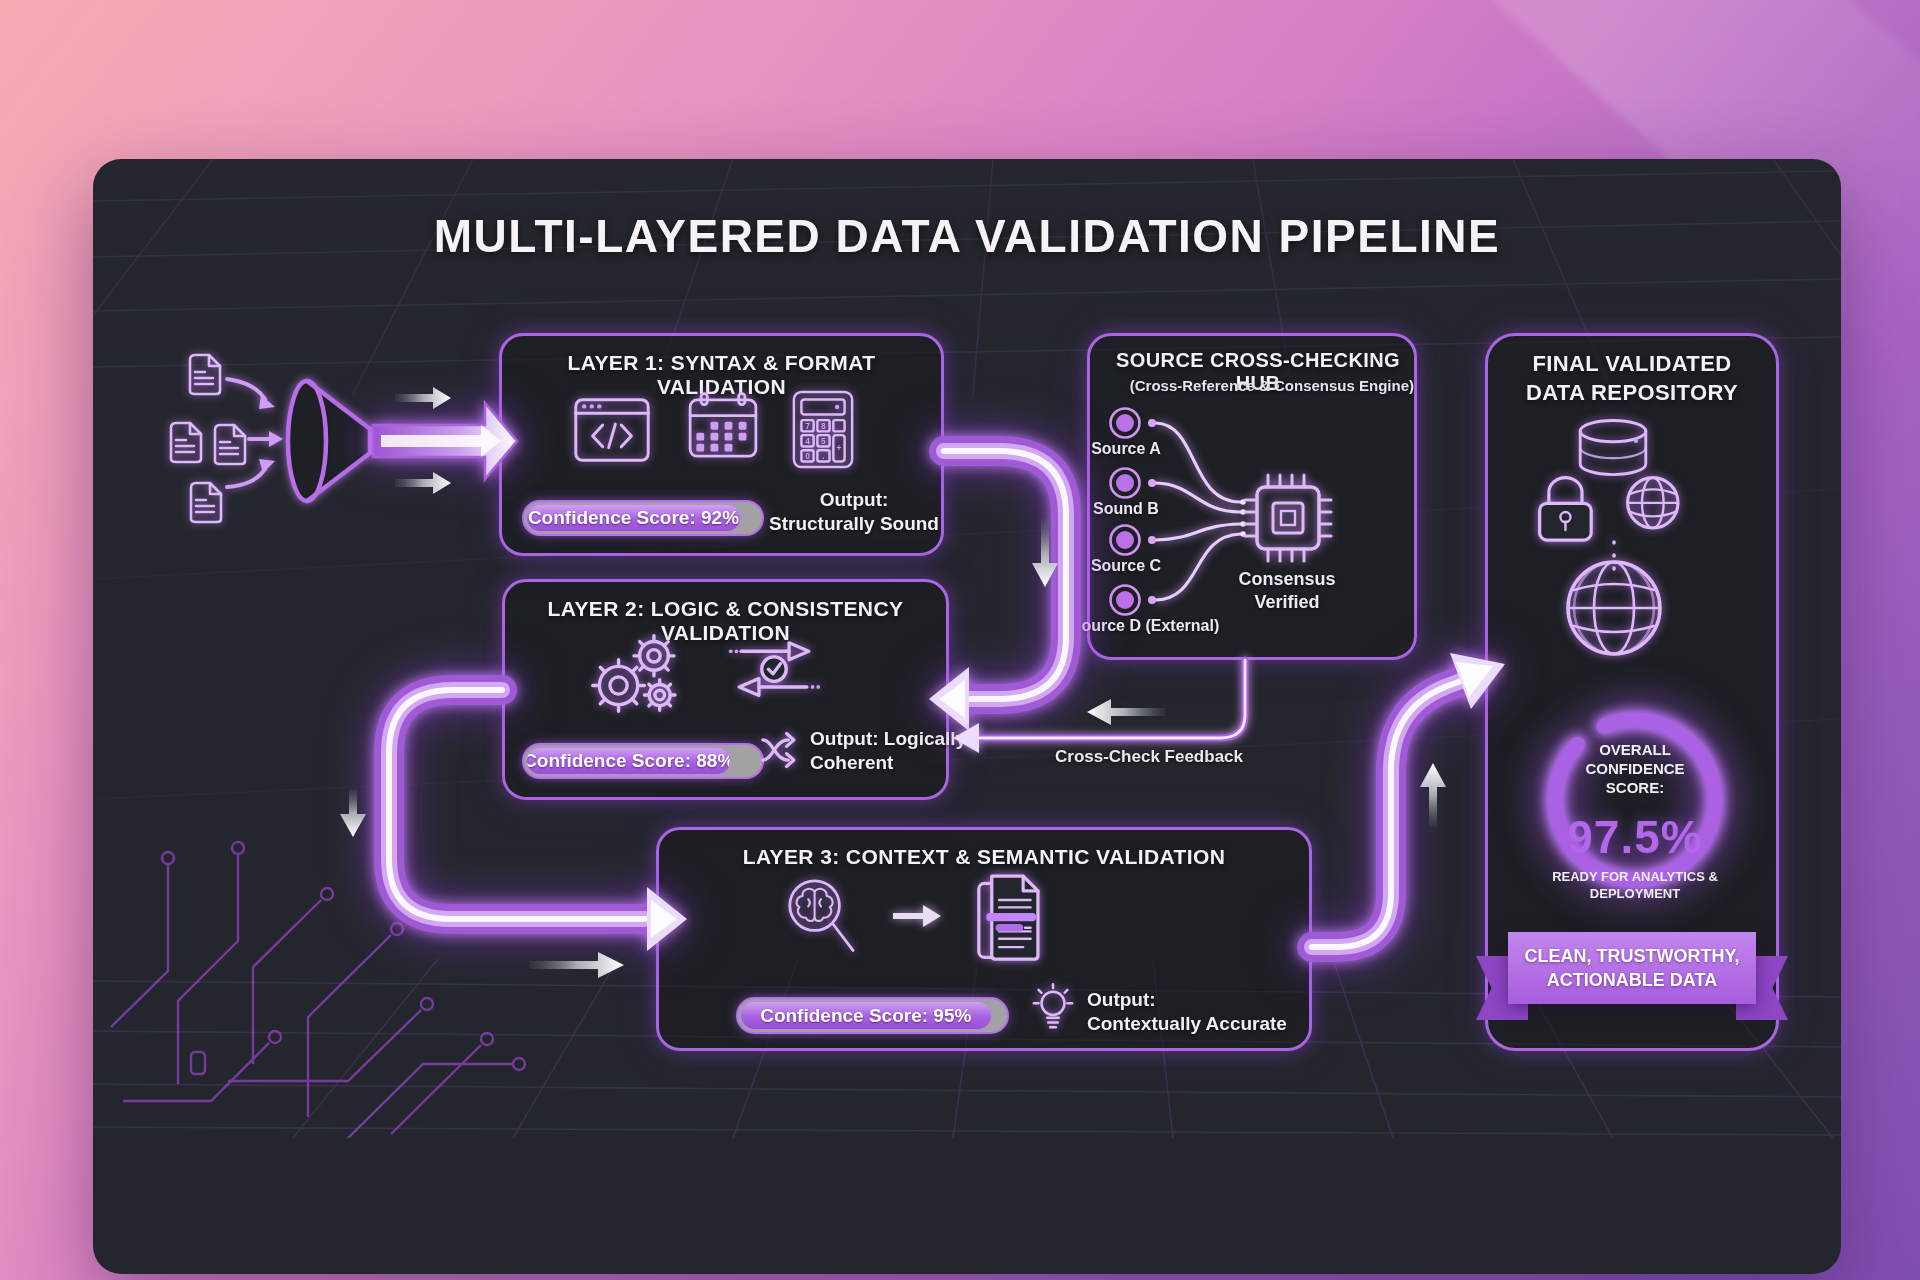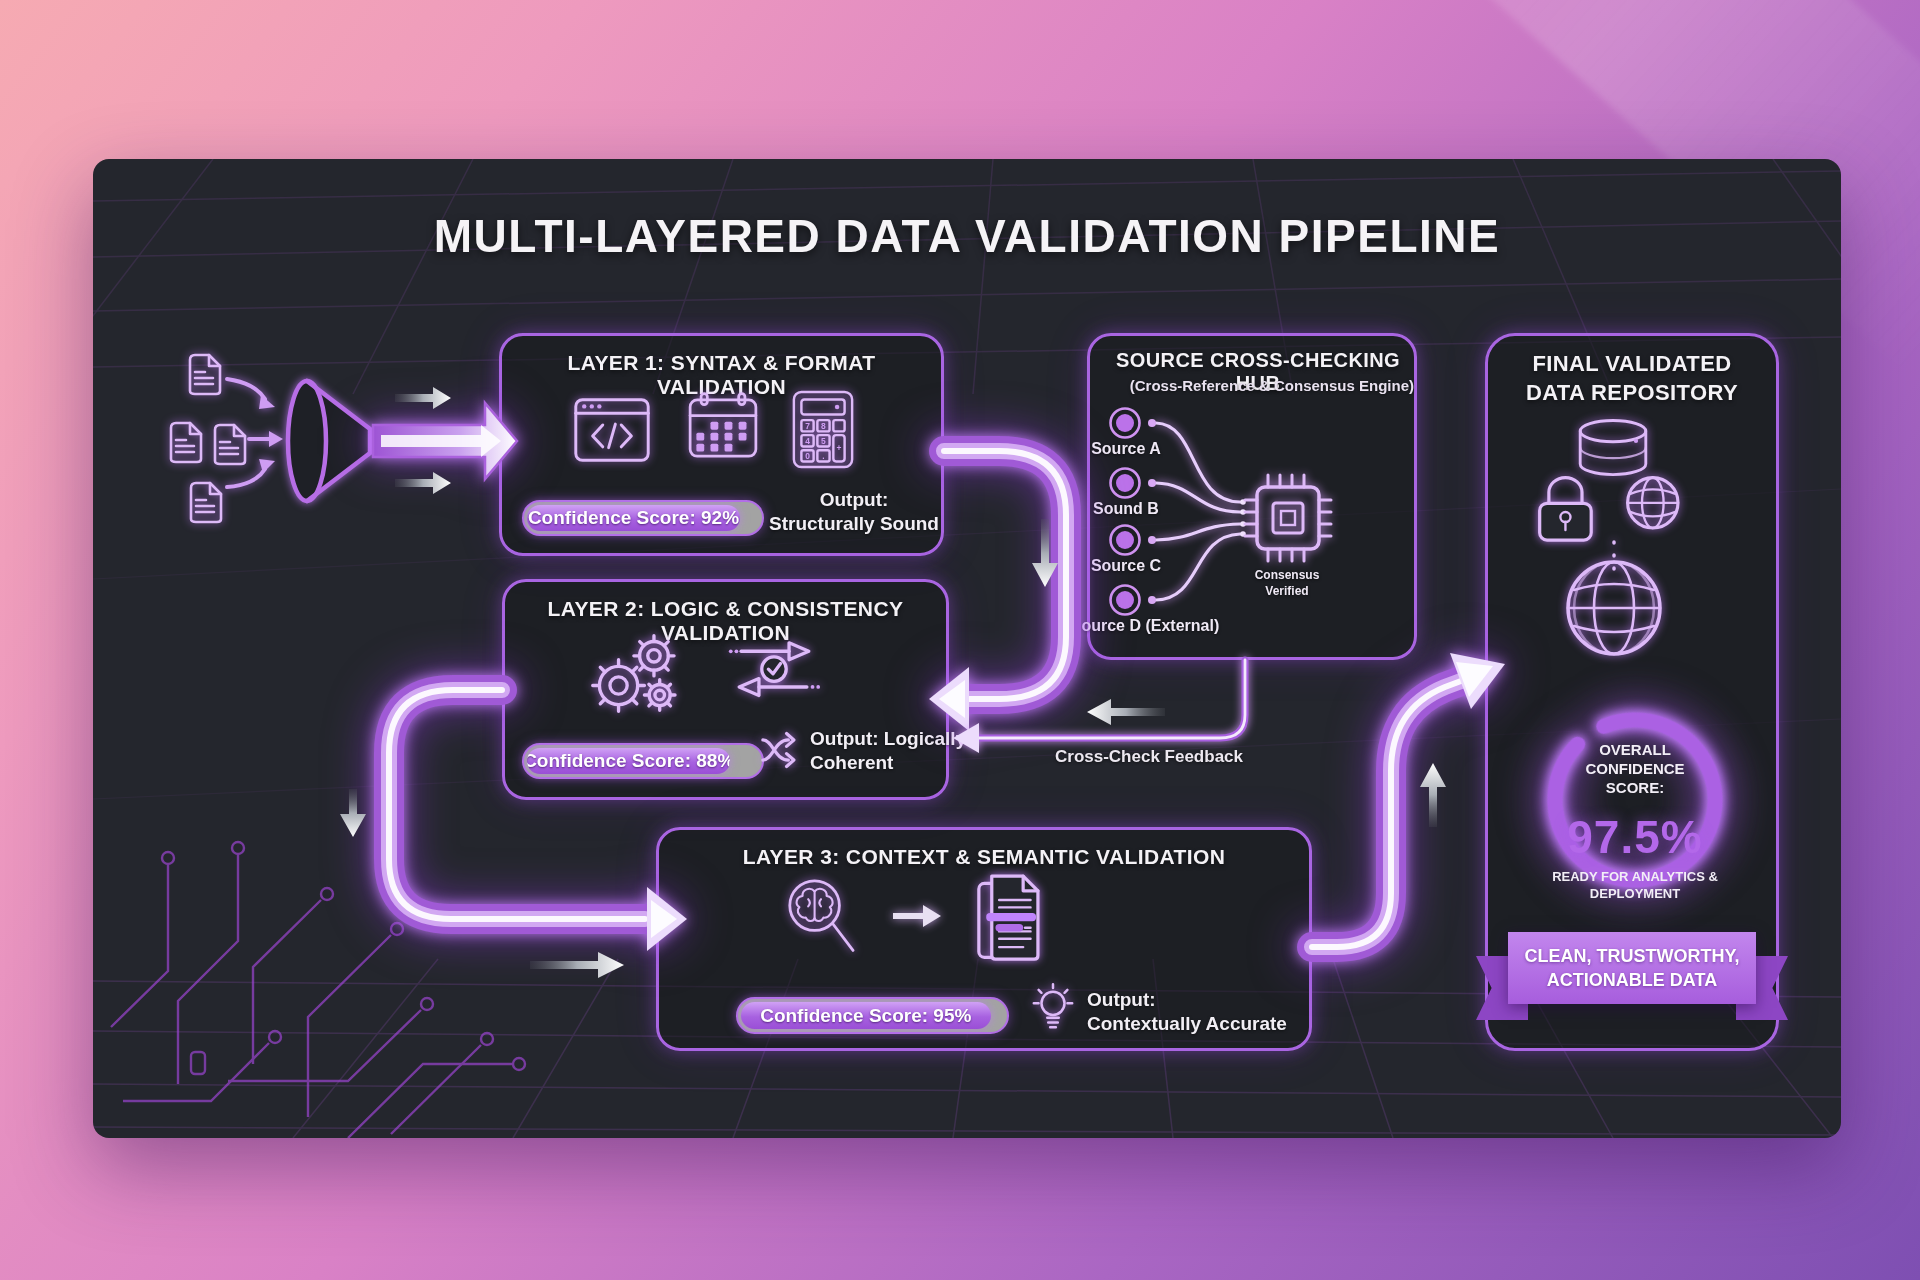--- a/index.html
+++ b/index.html
@@ -1,21 +1,21 @@
 <!DOCTYPE html>
 <html><head>
 <meta charset="utf-8">
 <style>
   * { margin:0; padding:0; box-sizing:border-box; }
   html,body { width:1920px; height:1280px; overflow:hidden; }
   body { font-family:"Liberation Sans", sans-serif; position:relative;
          background:linear-gradient(128deg,#f6aab2 0%,#ee9abe 20%,#d981c6 45%,#aa66c3 72%,#7e4fb2 100%); }
   .streak { position:absolute; pointer-events:none; }
-  #card { position:absolute; left:93px; top:159px; width:1748px; height:979px;
-          background:#24262d; border-radius:16px; overflow:hidden;
+  #card { position:absolute; left:93px; top:159px; width:1748px; height:1115px;
+          background:#24262d; border-radius:28px; overflow:hidden;
           box-shadow:0 30px 80px rgba(60,20,90,.45); }
   .layer-abs { position:absolute; }
   #main-title { position:absolute; left:0; right:0; top:50px; text-align:center;
           font-size:46px; font-weight:800; letter-spacing:1.5px; color:#f5f3f6;
           text-shadow:0 3px 8px rgba(0,0,0,.55); z-index:4; }
   .box { position:absolute; background:rgba(23,25,30,.55); border:3px solid #a965e2;
          border-radius:24px; z-index:3;
          box-shadow:0 0 18px rgba(168,85,247,.38), 0 0 46px rgba(120,40,200,.14); }
   .box-title { position:absolute; left:0; right:0; top:15px; text-align:center;
          font-size:21px; font-weight:700; letter-spacing:.4px; color:#f4f2f6;
@@ -56,21 +56,21 @@
           font-size:18px; font-weight:800; color:#fff; line-height:1.35;
           text-shadow:0 1px 3px rgba(60,10,100,.5); box-shadow:0 4px 14px rgba(40,10,70,.5); }
   .ribbon-tail { position:absolute; background:#8d46c4; z-index:3; }
   .tail-l { clip-path:polygon(0 0,100% 0,100% 100%,0 100%,30% 50%); }
   .tail-r { clip-path:polygon(0 0,100% 0,70% 50%,100% 100%,0 100%); }
   #feedback-label { position:absolute; width:200px; text-align:center; font-size:17px;
           font-weight:700; color:#ece8f0; text-shadow:0 1px 3px rgba(0,0,0,.6); z-index:4;margin-left:24px; }
   .ing-label { position:absolute; text-align:center; color:#f3f0f6; z-index:4;
           text-shadow:0 1px 3px rgba(0,0,0,.6); }
   .chip-label { position:absolute; transform:translateX(-50%); text-align:center;
-          font-size:12px; font-weight:700; color:#efe9f5; line-height:1.3;
+          font-size:18px; font-weight:700; color:#efe9f5; line-height:1.3;
           text-shadow:0 1px 3px rgba(0,0,0,.6); }
 </style>
 </head>
 <body>
 
 <div class="streak" style="right:-180px; top:-140px; width:900px; height:240px;
             background:linear-gradient(90deg,rgba(255,255,255,0),rgba(255,255,255,.16),rgba(255,255,255,0));
             transform:rotate(42deg); filter:blur(3px);"></div>
 
 <div id="card">

